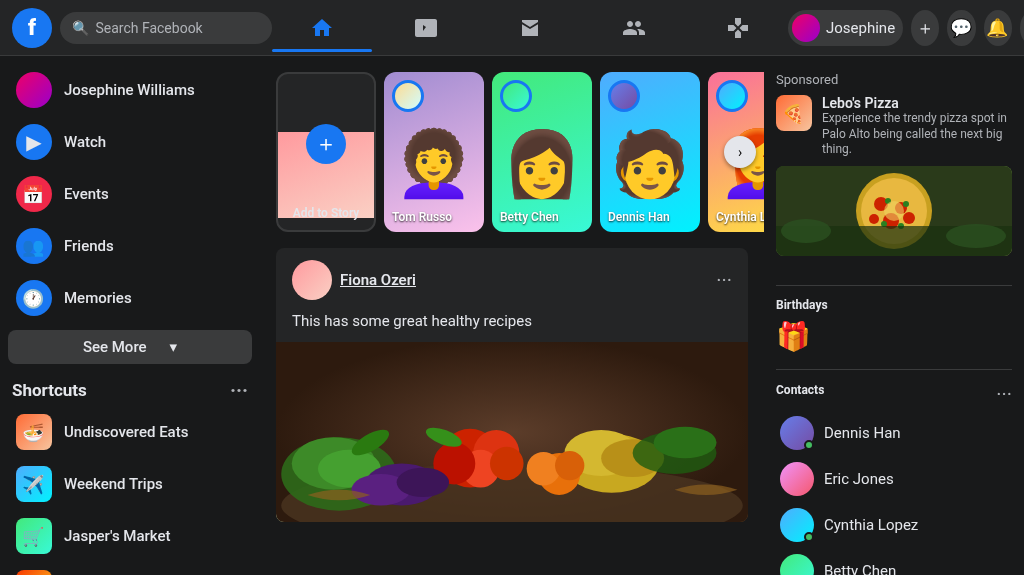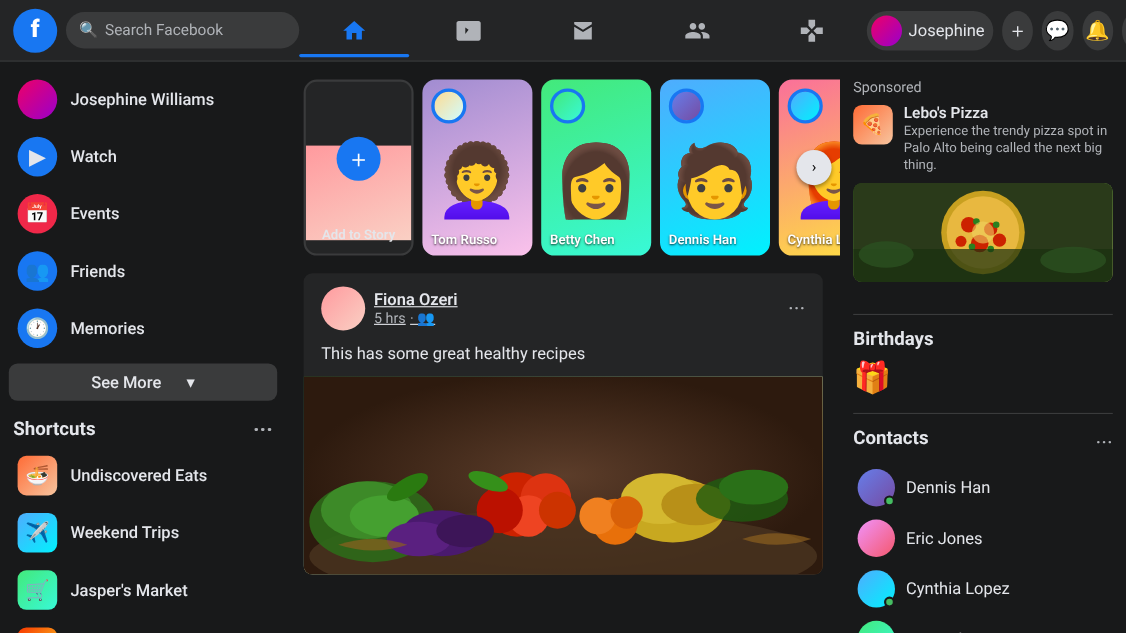--- a/index.html
+++ b/index.html
@@ -367,21 +367,21 @@
       background: #18191a;
       overflow-y: auto;
       padding: 16px 12px;
       scrollbar-width: thin;
       scrollbar-color: #3a3b3c #18191a;
     }
     .sidebar-right::-webkit-scrollbar { width: 6px; }
     .sidebar-right::-webkit-scrollbar-thumb { background: #3a3b3c; border-radius: 3px; }
 
     .right-section-title {
-      font-size: 17px; font-weight: 700;
+      font-size: 12px; font-weight: 700;
       color: #e4e6eb;
       margin-bottom: 8px;
     }
     .sponsored-card { margin-bottom: 29px; }
     .sponsored-label { font-size: 13px; color: #b0b3b8; margin-bottom: 8px; }
     .sponsor-item {
       display: flex; gap: 10px;
       margin-bottom: 8px;
     }
     .sponsor-logo {
@@ -610,24 +610,20 @@
 
       <div class="story-nav-btn">›</div>
     </div>
 
 
     <div class="post-card">
       <div class="post-header">
         <div class="post-avatar av-fiona" style="background:linear-gradient(135deg,#ff9a9e,#fad0c4);"></div>
         <div class="post-meta">
           <div class="post-author">Fiona Ozeri</div>
-          <div class="post-time">
-            <span>5 hrs</span>
-            <span>· 👥</span>
-          </div>
         </div>
         <div class="post-options">···</div>
       </div>
       <div class="post-text">This has some great healthy recipes</div>
       <div class="post-image">
 
         <svg width="100%" height="180" viewBox="0 0 450 180" preserveAspectRatio="xMidYMid slice">
           <defs>
             <radialGradient id="bg1" cx="50%" cy="50%">
                 <stop offset="0%" stop-color="#5c3d2a"></stop>

